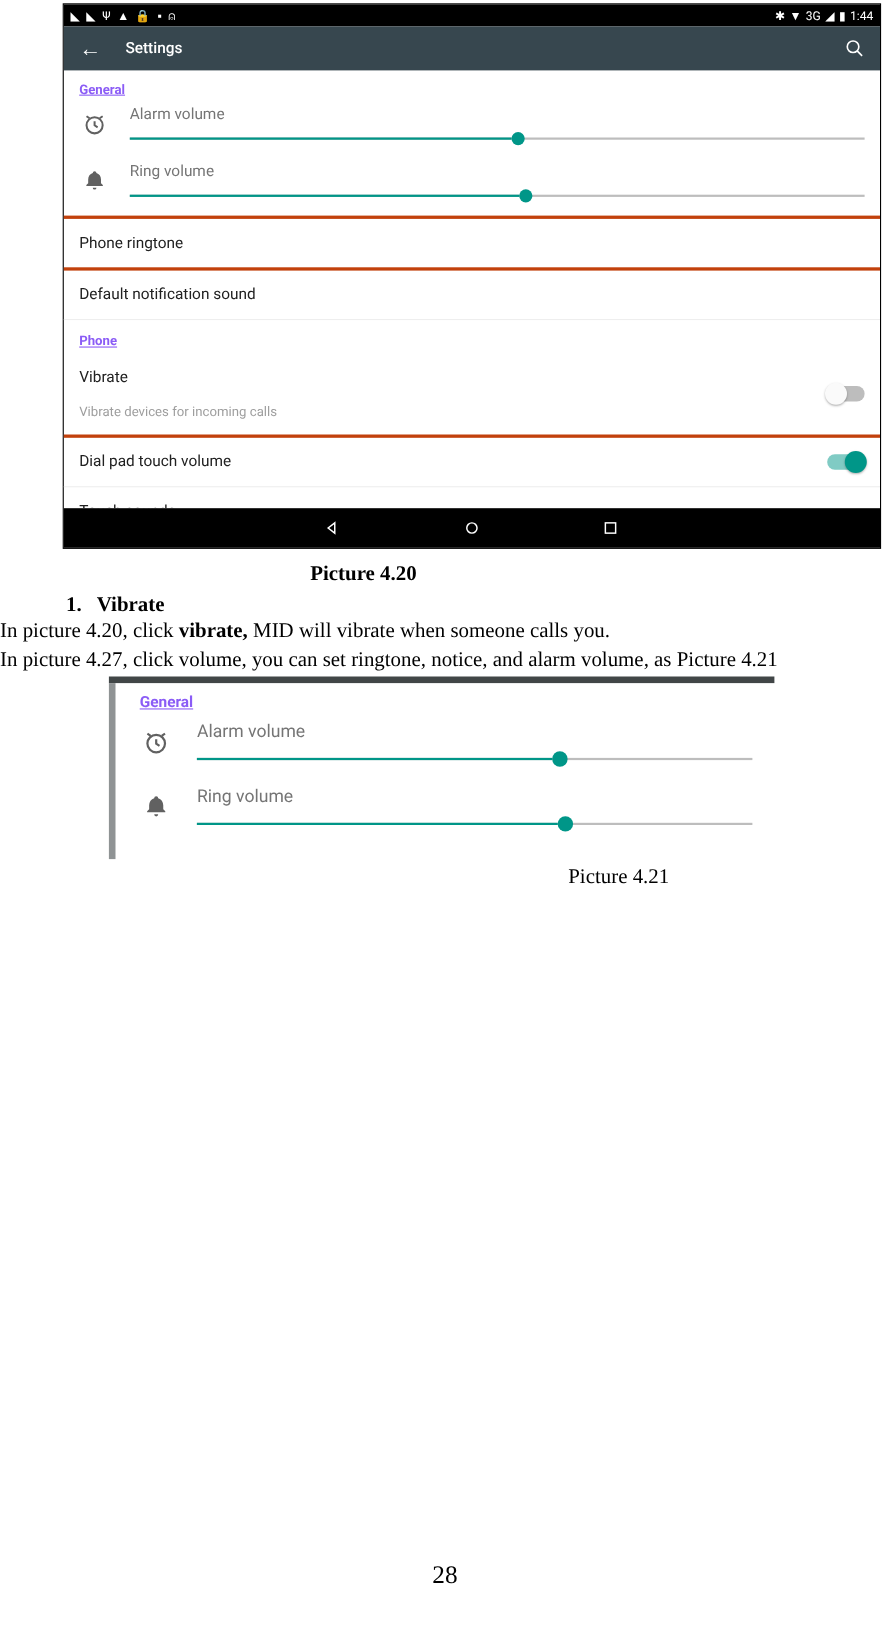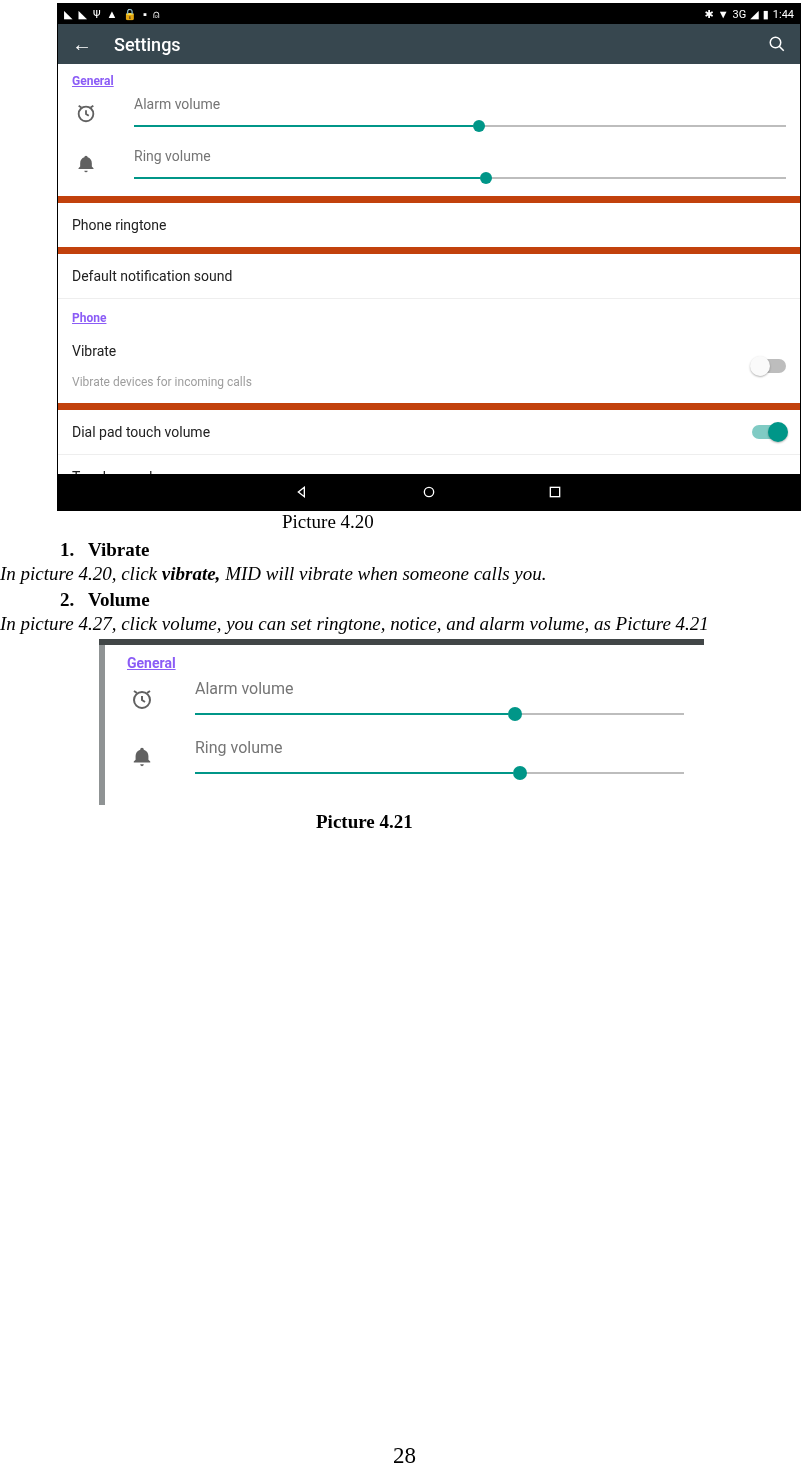--- a/index.html
+++ b/index.html
@@ -5,60 +5,60 @@
 * { box-sizing: border-box; margin: 0; padding: 0; }
 body { font-family: "Times New Roman", serif; font-size: 19px; background: #fff; width: 809px; }
 .page { position: relative; }
 
 
 .shot1 { margin: 3px 0 0 57px; width: 744px; border: 1px solid #000; background: #fff; font-family: Roboto, Arial, sans-serif; }
 .statusbar { height: 20px; background: #000; color: #fff; display: flex; justify-content: space-between; align-items: center; padding: 0 6px; font-size: 11px; }
 .status-left, .status-right { display: flex; gap: 6px; align-items: center; }
 .status-right { gap: 4px; }
 .appbar { height: 40px; background: #37474f; display: flex; align-items: center; color: #fff; padding: 0 14px; gap: 22px; }
-.appbar .title { font-size: 18px; font-weight: 500; flex: 1; }
+.appbar .title { font-size: 14px; font-weight: 500; flex: 1; }
 .section-hdr { color: #8b5cf6; font-weight: 700; font-size: 12px; padding: 10px 0 4px 14px; text-decoration: underline; }
 .vol-row { display: flex; align-items: flex-start; padding: 4px 14px 10px 14px; gap: 18px; }
 .vol-icon { width: 28px; color: #616161; display: flex; justify-content: center; padding-top: 6px; }
-.vol-body { flex: 1; margin-left: 16px; }
+.vol-body { flex: 1; }
 .vol-label { color: #757575; font-size: 14px; margin-bottom: 6px; }
 .slider { position: relative; height: 16px; }
 .track { position: absolute; top: 7px; left: 0; right: 0; height: 2px; background: #bdbdbd; }
 .fill { position: absolute; top: 7px; left: 0; height: 2px; background: #009688; }
 .thumb { position: absolute; top: 2px; width: 12px; height: 12px; border-radius: 50%; background: #009688; }
-.list-item { padding: 14px 14px; border-top: 7px solid #c2410c; font-size: 14px; color: #212121; position: relative; }
+.list-item { padding: 14px 14px; border-top: 3px solid #c2410c; font-size: 14px; color: #212121; position: relative; }
 .list-item.first { border-top: none; }
 .sub { color: #9e9e9e; font-size: 12px; margin-top: 16px; }
 .switch { position: absolute; right: 14px; top: 50%; transform: translateY(-50%); width: 34px; height: 14px; border-radius: 7px; }
 .switch.off { background: #bdbdbd; }
 .switch.on  { background: #80cbc4; }
 .switch .knob { position: absolute; top: -3px; width: 20px; height: 20px; border-radius: 50%; box-shadow: 0 1px 2px rgba(0,0,0,.3); }
 .switch.off .knob { left: -2px; background: #fafafa; }
 .switch.on  .knob { right: -2px; background: #009688; }
 .cutoff { padding: 14px 14px 0 14px; font-size: 14px; color: #212121; border-top: 1px solid #eee; height: 20px; overflow: hidden; }
 .navbar { height: 36px; background: #000; display: flex; justify-content: center; align-items: center; gap: 110px; color: #fff; }
 
 
-.caption { text-align: left; font-weight: 400; margin: 0 0 6px 282px; }
+.caption { text-align: left; font-weight: 700; margin: 12px 0 6px 282px; }
 .ol-item { margin-left: 60px; font-weight: 700; }
 .ol-item .num { display: inline-block; width: 28px; }
-.para { margin: 2px 0 4px 0; font-style: italic; }
+.para { margin: 2px 0 4px 0; }
 
 
 .shot2 { margin: 2px 0 0 99px; width: 605px; background: #fff; font-family: Roboto, Arial, sans-serif; border-top: 6px solid #414647; position: relative; }
 .shot2::before { content: ""; position: absolute; left: 0; top: 0; bottom: 0; width: 6px; background: #8f9394; }
 .shot2-inner { padding-left: 6px; }
 .shot2 .section-hdr { font-size: 14px; padding: 10px 0 4px 22px; }
 .shot2 .vol-row { padding: 4px 20px 12px 22px; gap: 22px; align-items: flex-start; }
 .shot2 .vol-icon { width: 30px; padding-top: 8px; }
 .shot2 .vol-label { font-size: 16px; margin-bottom: 8px; }
 .shot2 .thumb { width: 14px; height: 14px; top: 1px; }
 .shot2-cut { height: 12px; overflow: hidden; padding-left: 74px; color: #757575; font-size: 16px; }
 
-.caption2 { text-align: left; font-weight: 700; margin: 6px 0 0 316px; }
+.caption2 { text-align: center; font-weight: 400; margin: 6px 0 0 316px; }
 
 .pagenum { text-align: center; font-size: 23px; margin-top: 610px; padding-bottom: 18px; }
 
 svg { display: block; }
 </style>
 </head>
 <body>
 
 <div class="page">
 
@@ -175,23 +175,20 @@
 
   <div class="caption">Picture 4.20</div>
 
   <div class="ol-item">
     <span class="num">1.</span><span>Vibrate</span>
   </div>
   <p class="para">
     <span>In picture 4.20, click </span><b>vibrate,</b><span> MID will vibrate when someone calls you.</span>
   </p>
 
-  <div class="ol-item">
-    <span class="num">2.</span><span>Volume</span>
-  </div>
   <p class="para">In picture 4.27, click volume, you can set ringtone, notice, and alarm volume, as Picture 4.21</p>
 
   <div class="shot2">
     <div class="shot2-inner">
       <div class="section-hdr">General</div>
       <div class="vol-row">
         <div class="vol-icon">
           <svg width="24" height="24" viewBox="0 0 24 24" fill="#616161">
               <circle cx="12" cy="13" r="8" fill="none" stroke="#616161" stroke-width="2"></circle>
               <path d="M12 9v4l3 2" stroke="#616161" stroke-width="2" fill="none"></path>

